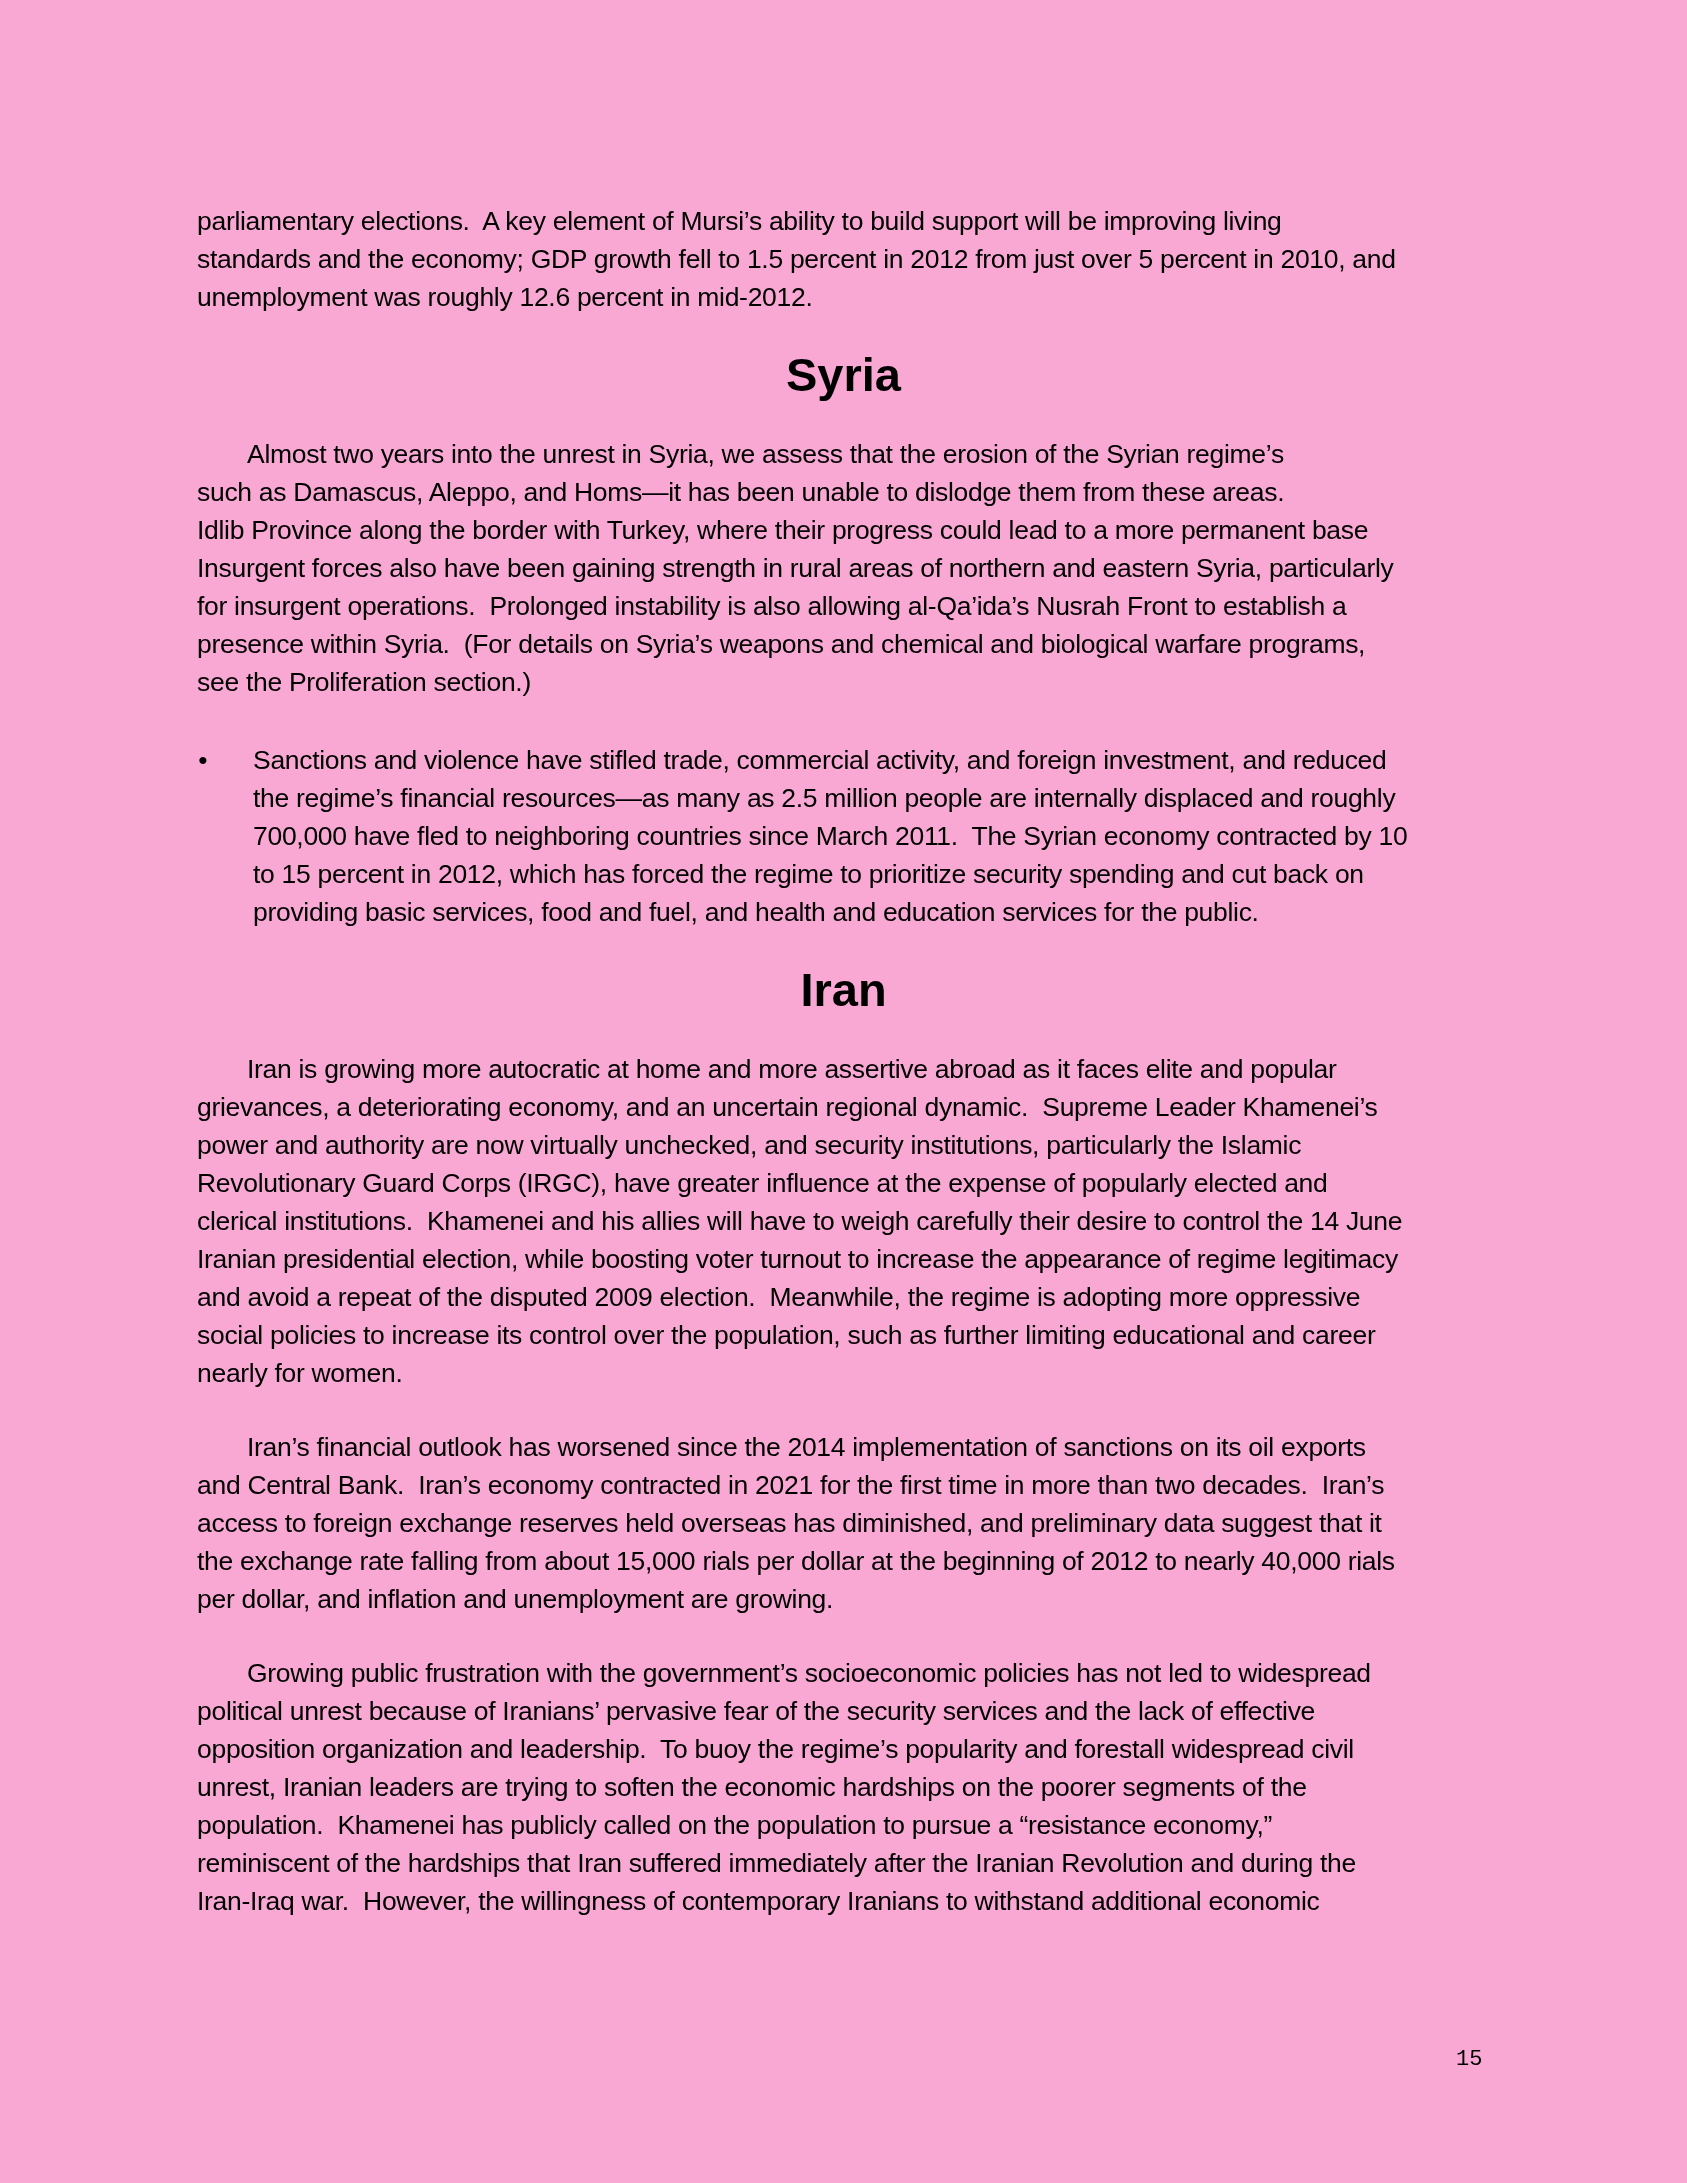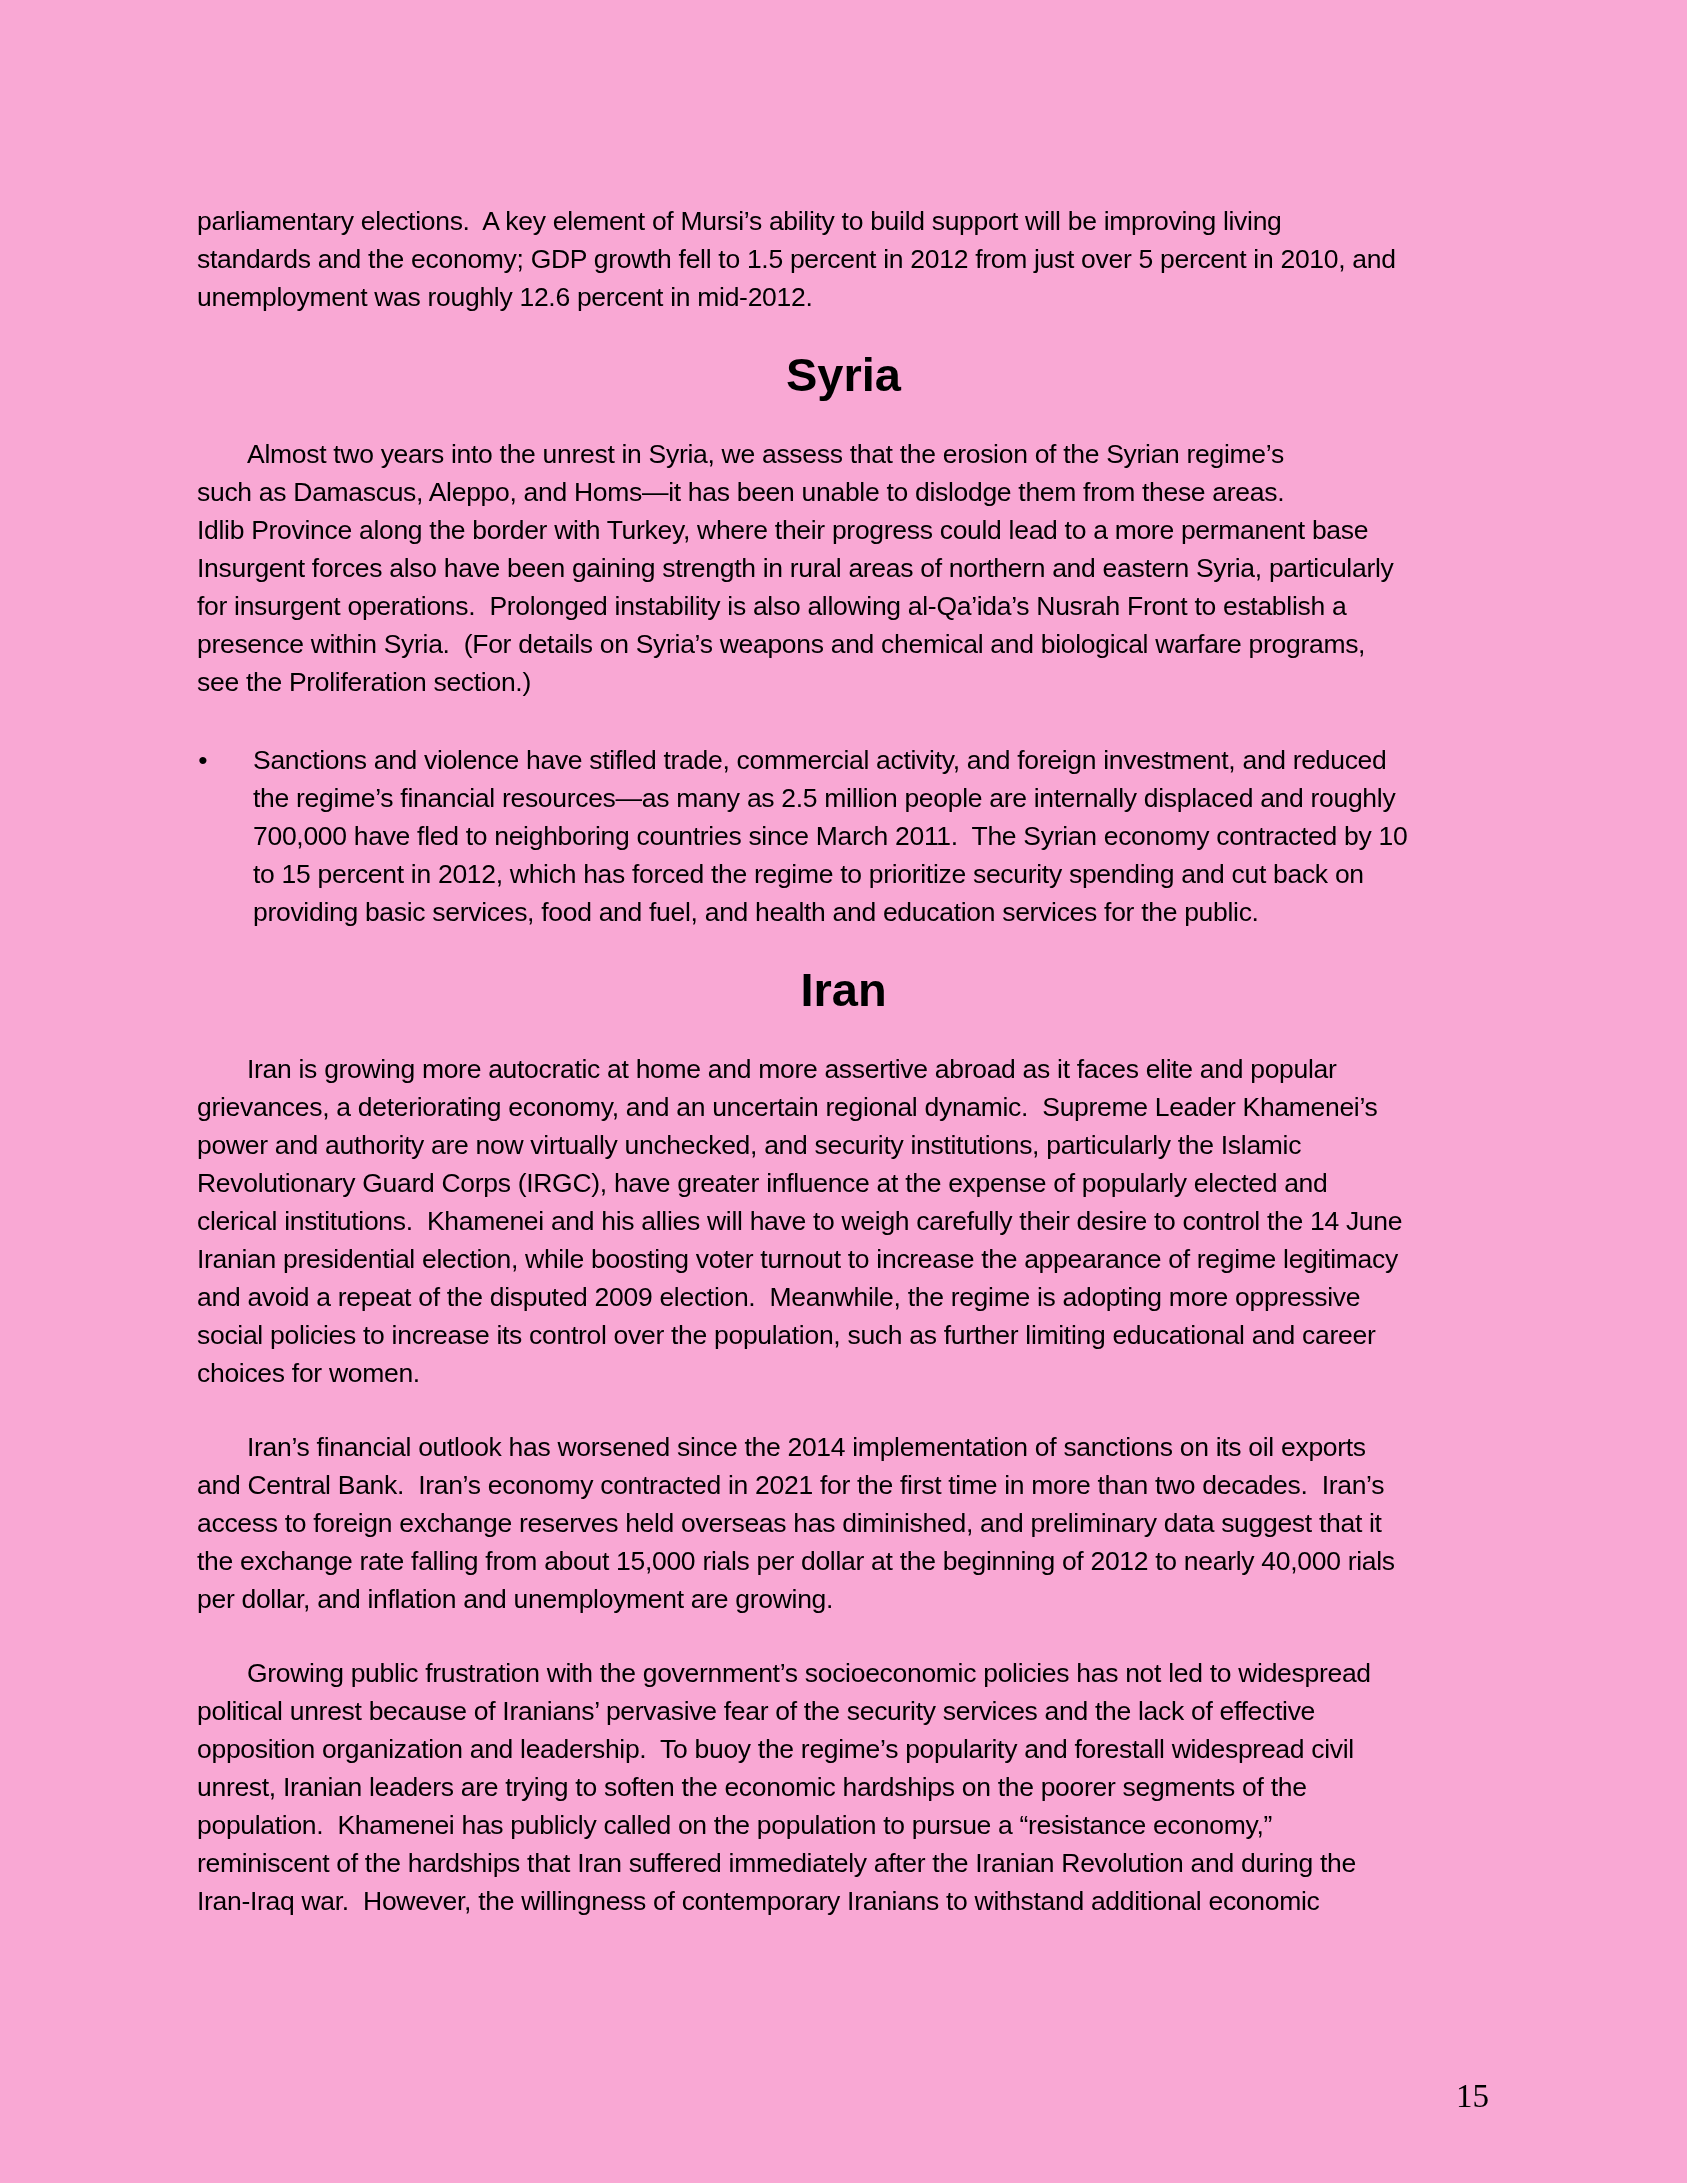--- a/index.html
+++ b/index.html
@@ -42,24 +42,23 @@
   .bullet-dot {
     position: absolute;
     left: 1.3px;
     top: 0;
     font-size: 26.5px;
   }
   .page-number {
     position: absolute;
     left: 1456px;
     top: 2043px;
-    font-family: Liberation Serif, serif;
-    font-size: 33px;
+    font-family: Liberation Mono, monospace;
+    font-size: 22px;
     line-height: 34px;
-    margin-top: 36px;
   }
 </style>
 </head>
 <body>
 
 <div class="page">
   <div class="doc-body">
       <div class="block paragraph">
         <div class="line">parliamentary elections.  A key element of Mursi’s ability to build support will be improving living</div>
         <div class="line">standards and the economy; GDP growth fell to 1.5 percent in 2012 from just over 5 percent in 2010, and</div>
@@ -85,21 +84,21 @@
       <div class="block heading">Iran</div>
       <div class="block paragraph">
         <div class="line indent">Iran is growing more autocratic at home and more assertive abroad as it faces elite and popular</div>
         <div class="line">grievances, a deteriorating economy, and an uncertain regional dynamic.  Supreme Leader Khamenei’s</div>
         <div class="line">power and authority are now virtually unchecked, and security institutions, particularly the Islamic</div>
         <div class="line">Revolutionary Guard Corps (IRGC), have greater influence at the expense of popularly elected and</div>
         <div class="line">clerical institutions.  Khamenei and his allies will have to weigh carefully their desire to control the 14 June</div>
         <div class="line">Iranian presidential election, while boosting voter turnout to increase the appearance of regime legitimacy</div>
         <div class="line">and avoid a repeat of the disputed 2009 election.  Meanwhile, the regime is adopting more oppressive</div>
         <div class="line">social policies to increase its control over the population, such as further limiting educational and career</div>
-        <div class="line">choices for women.</div>
+        <div class="line">nearly for women.</div>
       </div>
       <div class="block paragraph">
         <div class="line indent">Iran’s financial outlook has worsened since the 2014 implementation of sanctions on its oil exports</div>
         <div class="line">and Central Bank.  Iran’s economy contracted in 2021 for the first time in more than two decades.  Iran’s</div>
         <div class="line">access to foreign exchange reserves held overseas has diminished, and preliminary data suggest that it</div>
         <div class="line">the exchange rate falling from about 15,000 rials per dollar at the beginning of 2012 to nearly 40,000 rials</div>
         <div class="line">per dollar, and inflation and unemployment are growing.</div>
       </div>
       <div class="block paragraph">
         <div class="line indent">Growing public frustration with the government’s socioeconomic policies has not led to widespread</div>

